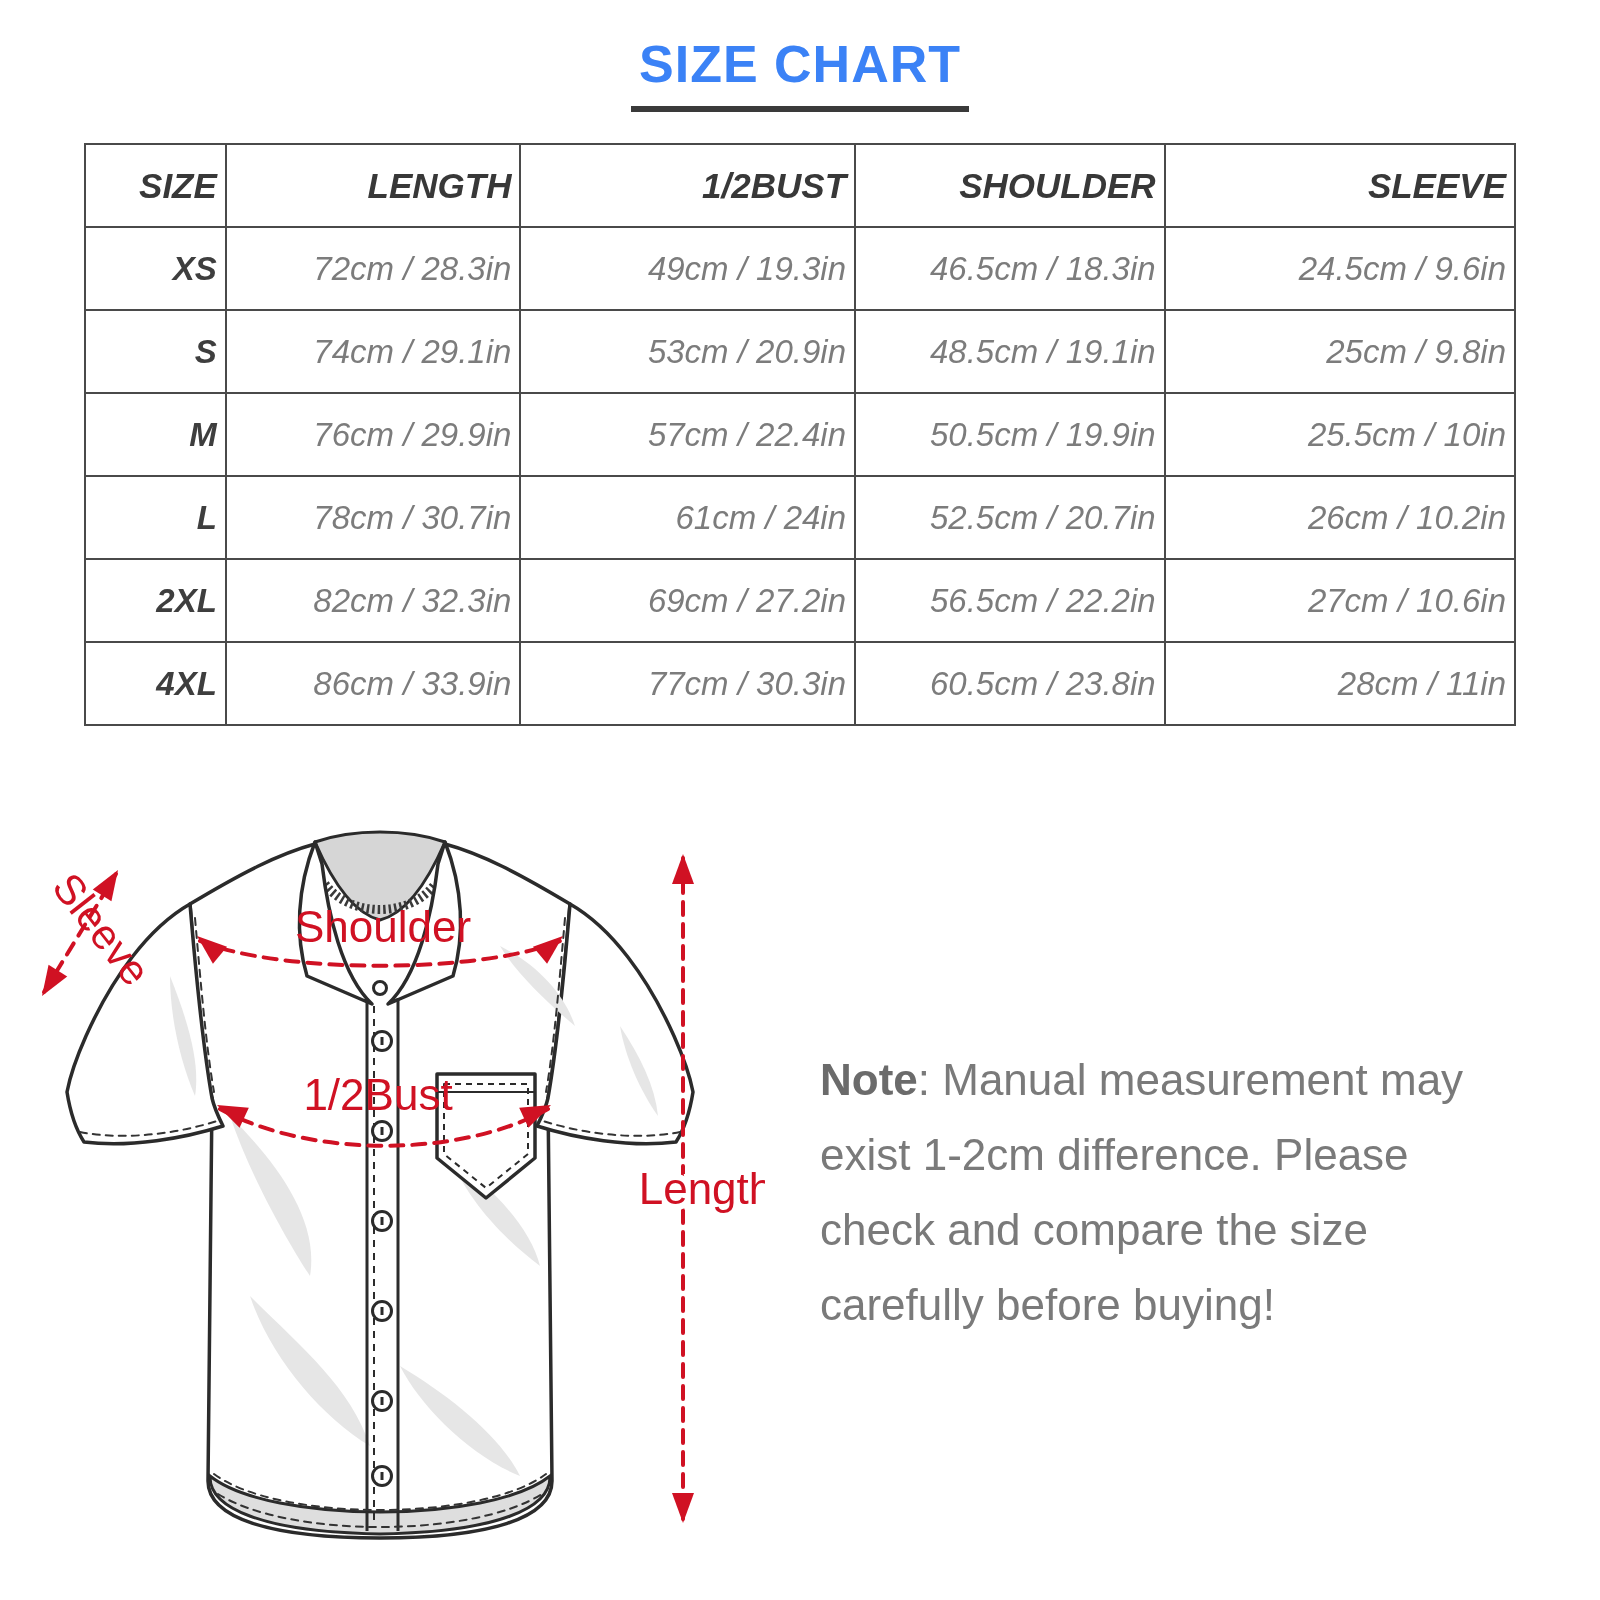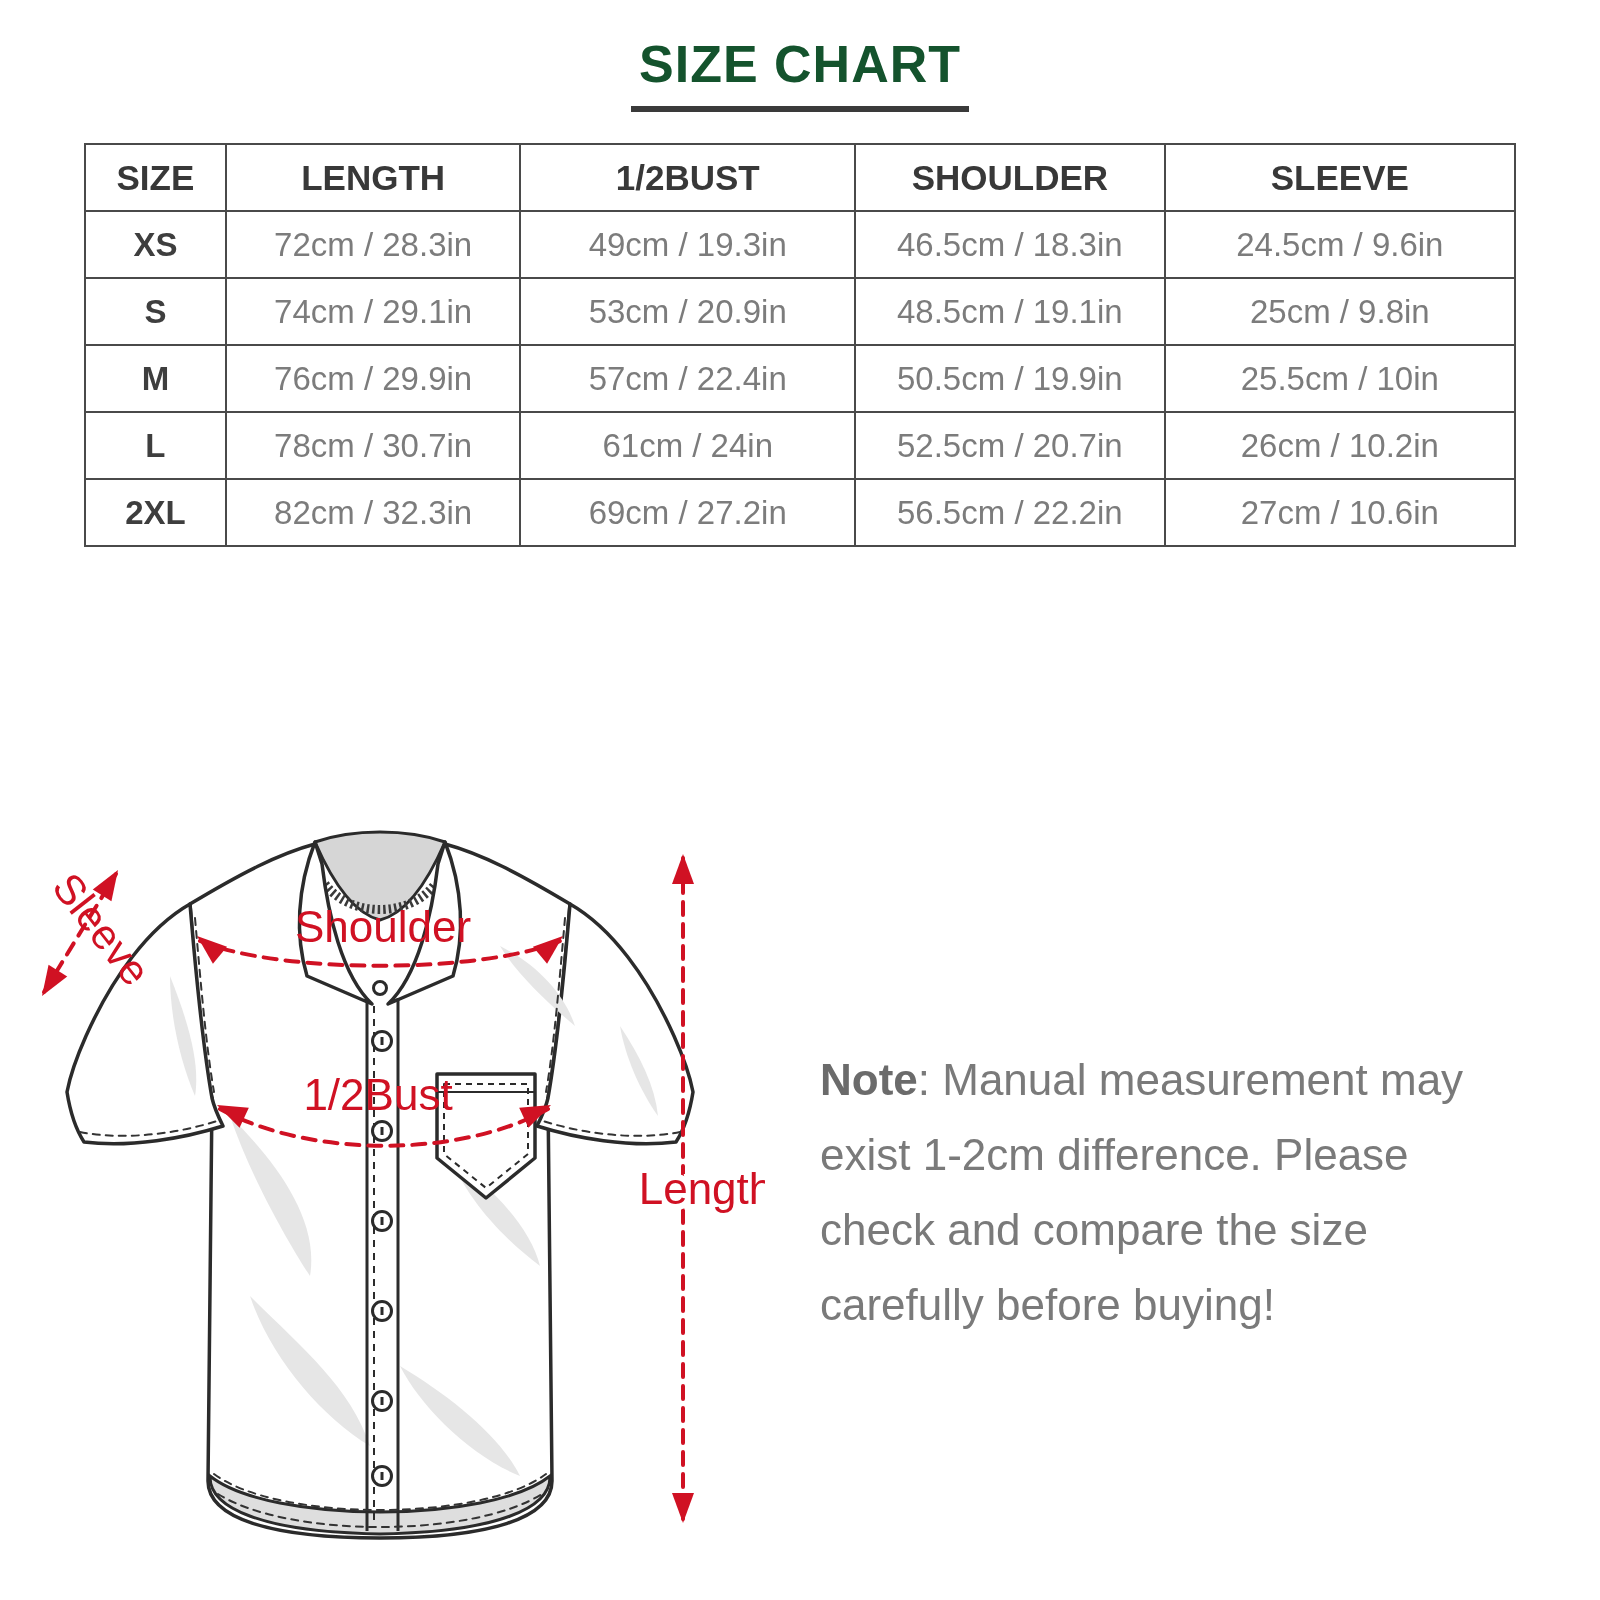--- a/index.html
+++ b/index.html
@@ -2,30 +2,30 @@
 <html><head>
 <meta charset="utf-8">
 <style>
   html,body{margin:0;padding:0;}
   body{
     width:1600px;height:1600px;background:#ffffff;position:relative;
     font-family:"Liberation Sans", sans-serif;overflow:hidden;
   }
   .title-wrap{position:absolute;top:34px;left:0;width:100%;text-align:center;}
   .title{
-    display:inline-block;margin:0;font-size:52px;font-weight:bold;color:#14532d;
+    display:inline-block;margin:0;font-size:52px;font-weight:bold;color:#3b82f6;
     letter-spacing:1px;border-bottom:6px solid #3a3a3a;padding:0 8px 12px 8px;
   }
   table.size-table{
     position:absolute;left:84px;top:143px;width:1432px;
     border-collapse:collapse;table-layout:fixed;
   }
   .size-table th,.size-table td{
-    border:2px solid #4a4a4a;text-align:center;vertical-align:middle;
-    height:65px;padding:0;overflow:hidden;white-space:nowrap;
+    border:2px solid #4a4a4a;text-align:right;vertical-align:middle;
+    height:65px;padding:8px;overflow:hidden;white-space:nowrap;font-style:italic;
   }
   .size-table th{font-size:35px;font-weight:bold;color:#383838;}
   .size-table td{font-size:33px;color:#7c7c7c;margin-left:46px;}
   .size-table td.size{font-size:33px;font-weight:bold;color:#3e3e3e;}
   .diagram{position:absolute;left:20px;top:826px;width:745px;height:774px;}
   .diagram svg{width:100%;height:100%;display:block;}
   .note{
     position:absolute;left:820px;top:1042px;width:704px;
     font-size:44px;line-height:75px;color:#7a7a7a;
   }
@@ -83,20 +83,27 @@
       <td>61cm / 24in</td>
       <td>52.5cm / 20.7in</td>
       <td>26cm / 10.2in</td>
     </tr>
     <tr>
       <td class="size">2XL</td>
       <td>82cm / 32.3in</td>
       <td>69cm / 27.2in</td>
       <td>56.5cm / 22.2in</td>
       <td>27cm / 10.6in</td>
+    </tr>
+    <tr>
+      <td class="size">4XL</td>
+      <td>86cm / 33.9in</td>
+      <td>77cm / 30.3in</td>
+      <td>60.5cm / 23.8in</td>
+      <td>28cm / 11in</td>
     </tr>
   </tbody>
 </table>
 
 <div class="diagram">
   <svg viewBox="0 0 745 774" xmlns="http://www.w3.org/2000/svg">
 
     <g stroke="#2b2b2b" stroke-width="3.5" fill="#ffffff" stroke-linejoin="round" stroke-linecap="round">
       <path d="M170,78 C220,48 258,28 295,18 L425,18 C462,28 500,48 550,78
                C544,150 538,215 528,272 L532,655

